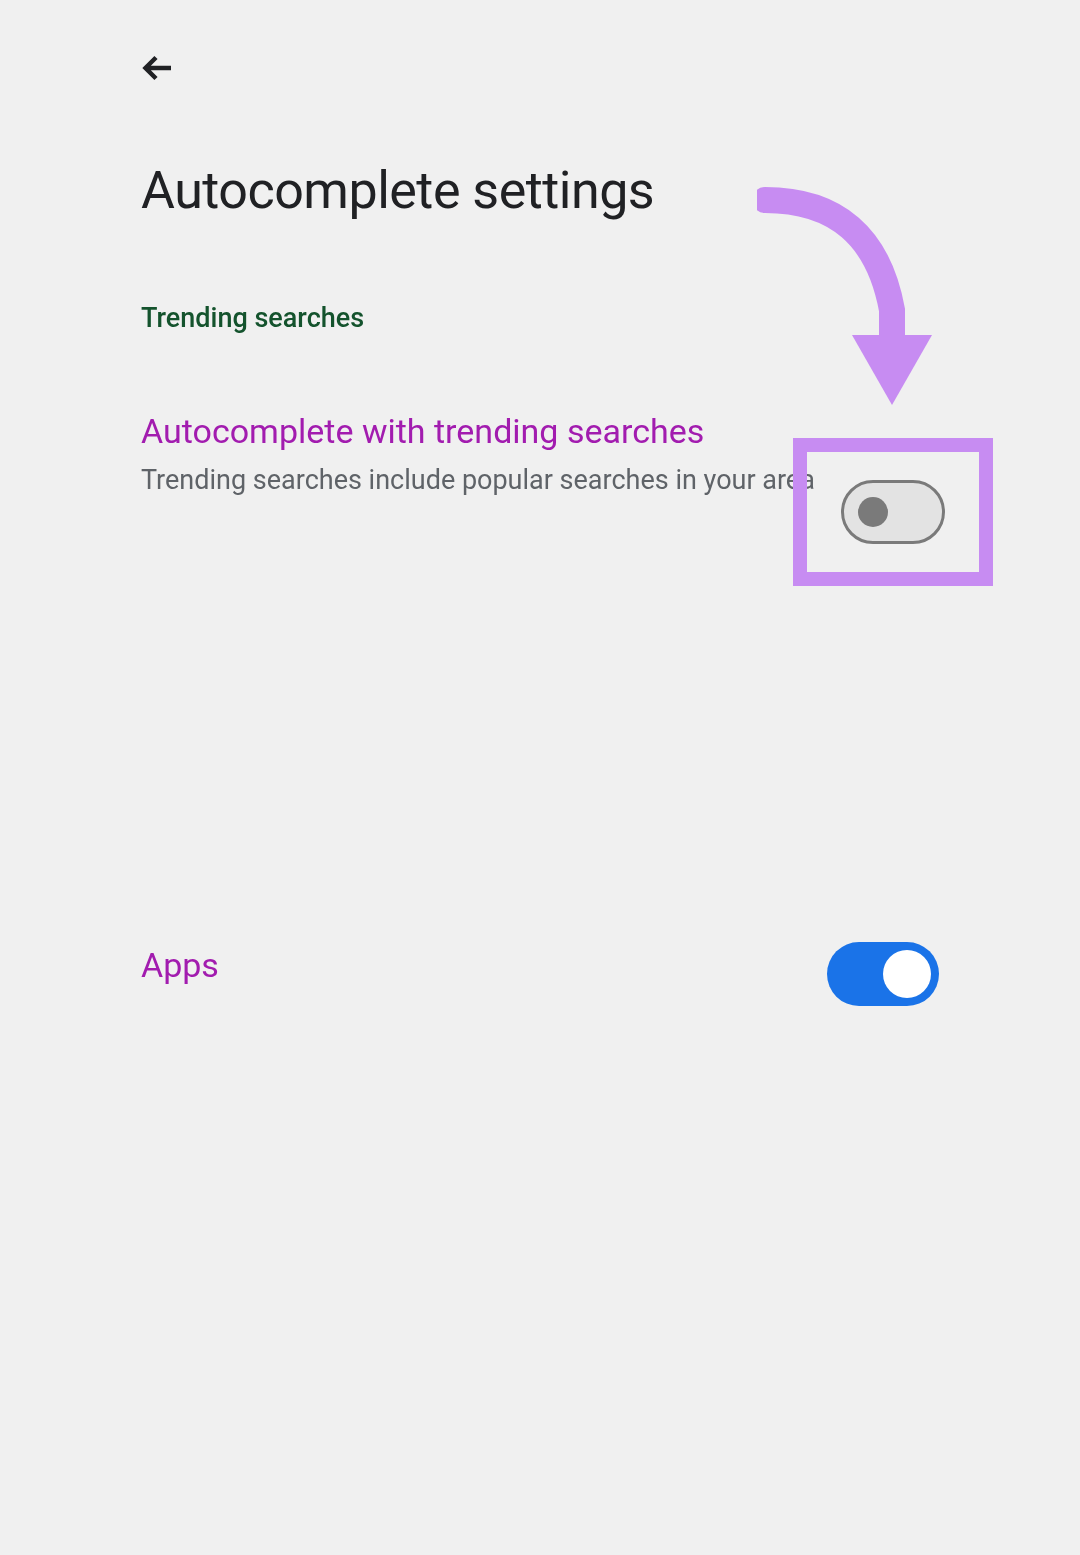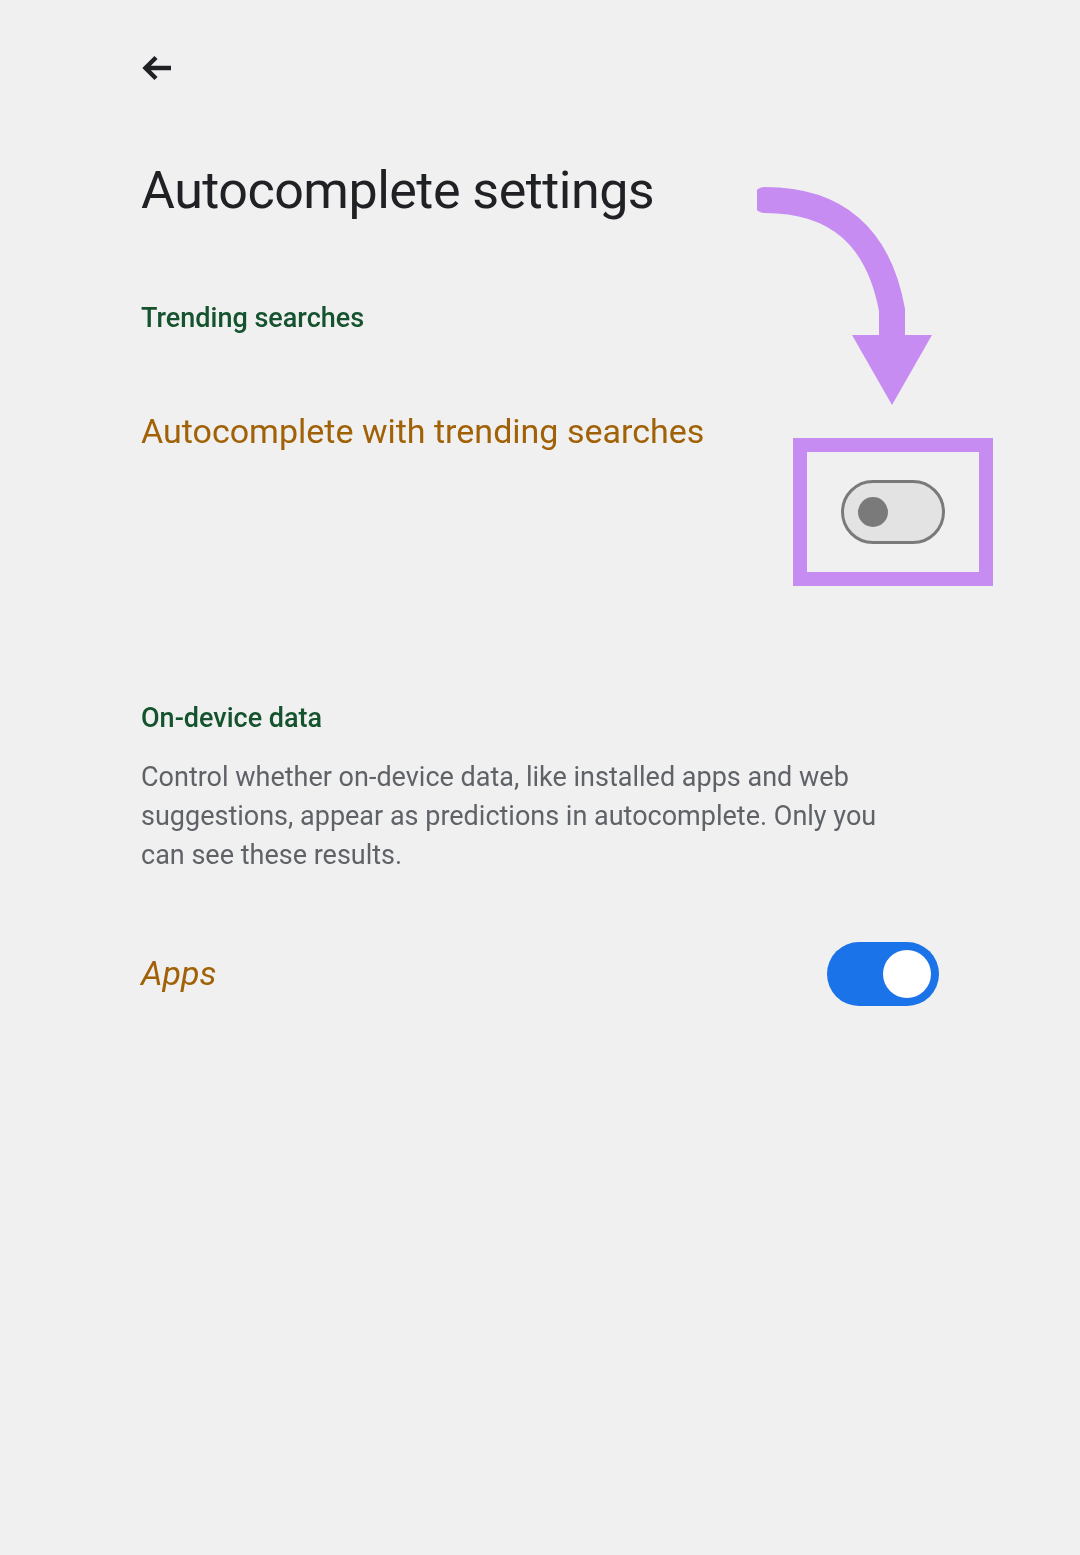--- a/index.html
+++ b/index.html
@@ -81,21 +81,21 @@
     }
     
     .setting-text {
       flex: 1;
       padding-right: 40px;
     }
     
     .setting-title {
       font-size: 34px;
       font-weight: 400;
-      color: #a16207;
+      color: #a21caf;
       line-height: 1.4;
     }
     
     .setting-subtitle {
       font-size: 27px;
       font-weight: 400;
       color: #5f6368;
       line-height: 1.4;
       margin-top: 6px;
     }
@@ -168,23 +168,21 @@
       line-height: 1.45;
       margin-top: 0px;
     }
     
     .setting-apps {
       position: absolute;
       top: 942px;
       left: 56px;
       right: 56px;
       display: flex;
-      align-items: center;
       justify-content: space-between;
-      font-style: italic;
     }
     
     .annotation-arrow {
       position: absolute;
       top: 180px;
       left: 672px;
       width: 190px;
       height: 240px;
       pointer-events: none;
     }
@@ -202,32 +200,29 @@
 
   <h1 class="page-title">Autocomplete settings</h1>
 
   <div class="section-trending">
     <div class="section-header">Trending searches</div>
   </div>
 
   <div class="setting-row">
     <div class="setting-text">
       <div class="setting-title">Autocomplete with trending searches</div>
+      <div class="setting-subtitle">Trending searches include popular searches in your area</div>
     </div>
     <div class="toggle-highlight-box">
       <div class="toggle-off">
         <div class="toggle-off-thumb"></div>
       </div>
     </div>
   </div>
 
-  <div class="section-ondevice">
-    <div class="section-header">On-device data</div>
-    <div class="section-description">Control whether on-device data, like installed apps and web suggestions, appear as predictions in autocomplete. Only you can see these results.</div>
-  </div>
 
   <div class="setting-apps">
     <div class="setting-text">
       <div class="setting-title">Apps</div>
     </div>
     <div class="toggle-on">
       <div class="toggle-on-thumb"></div>
     </div>
   </div>
 

